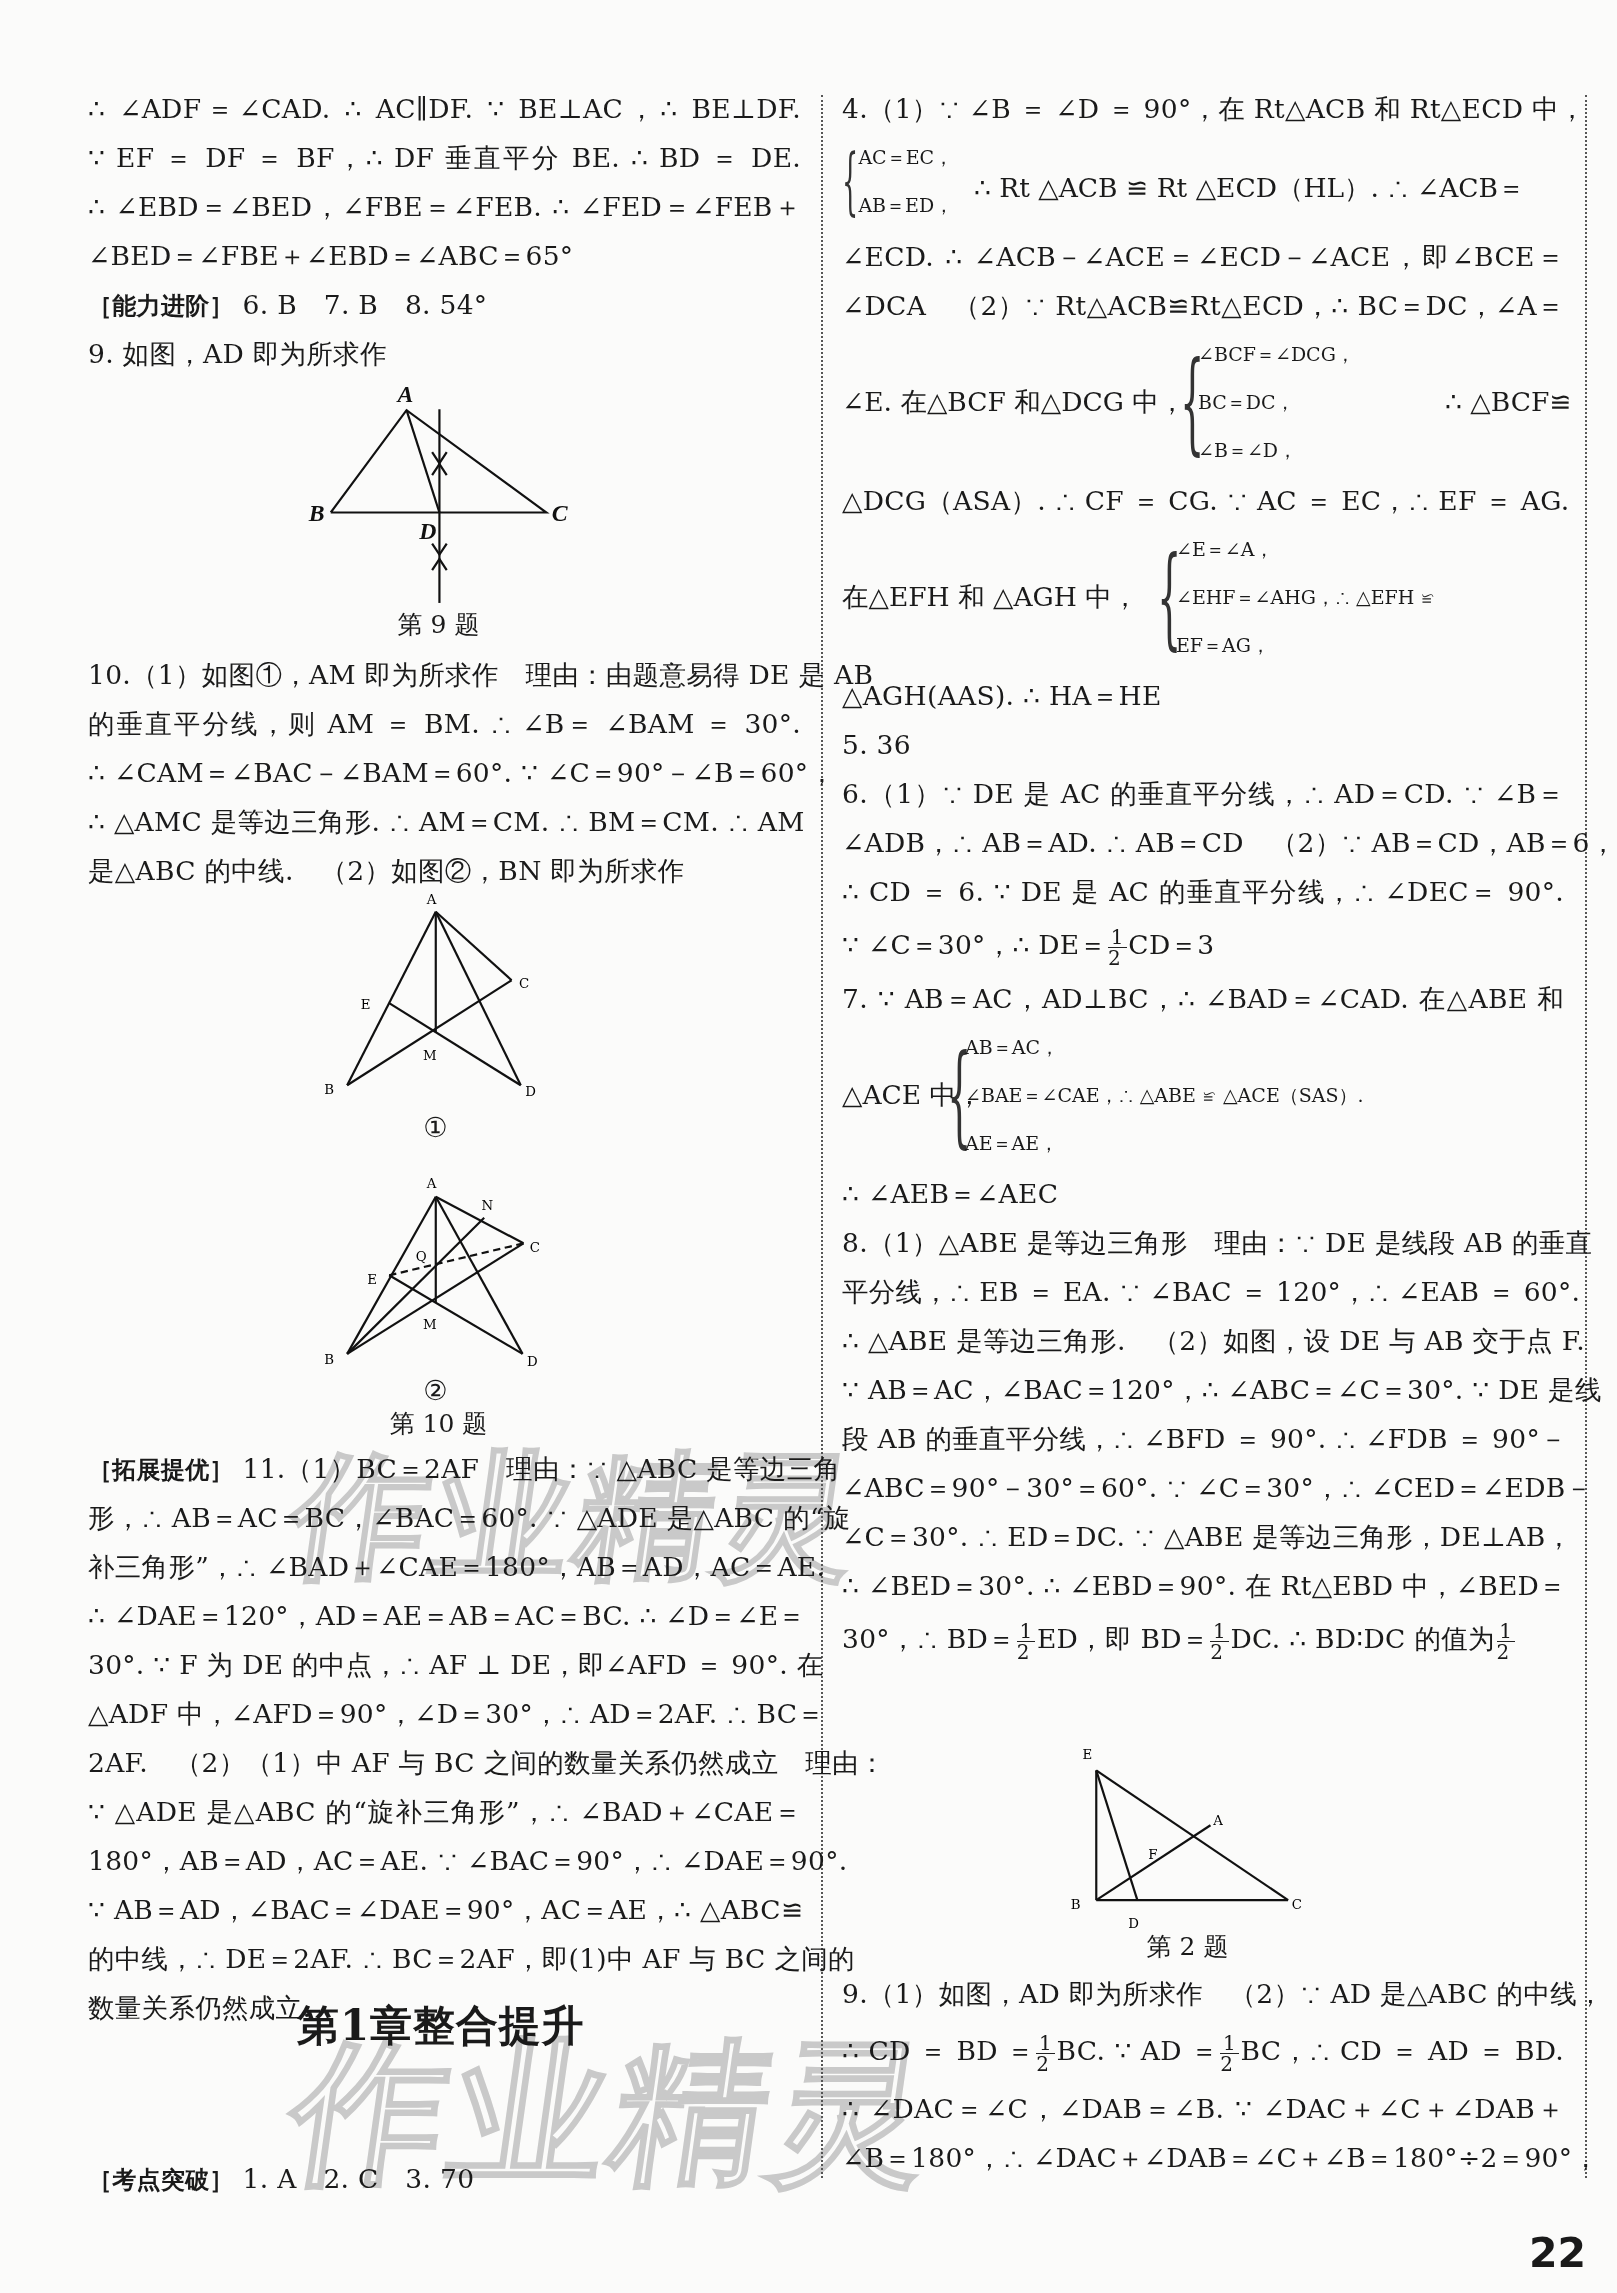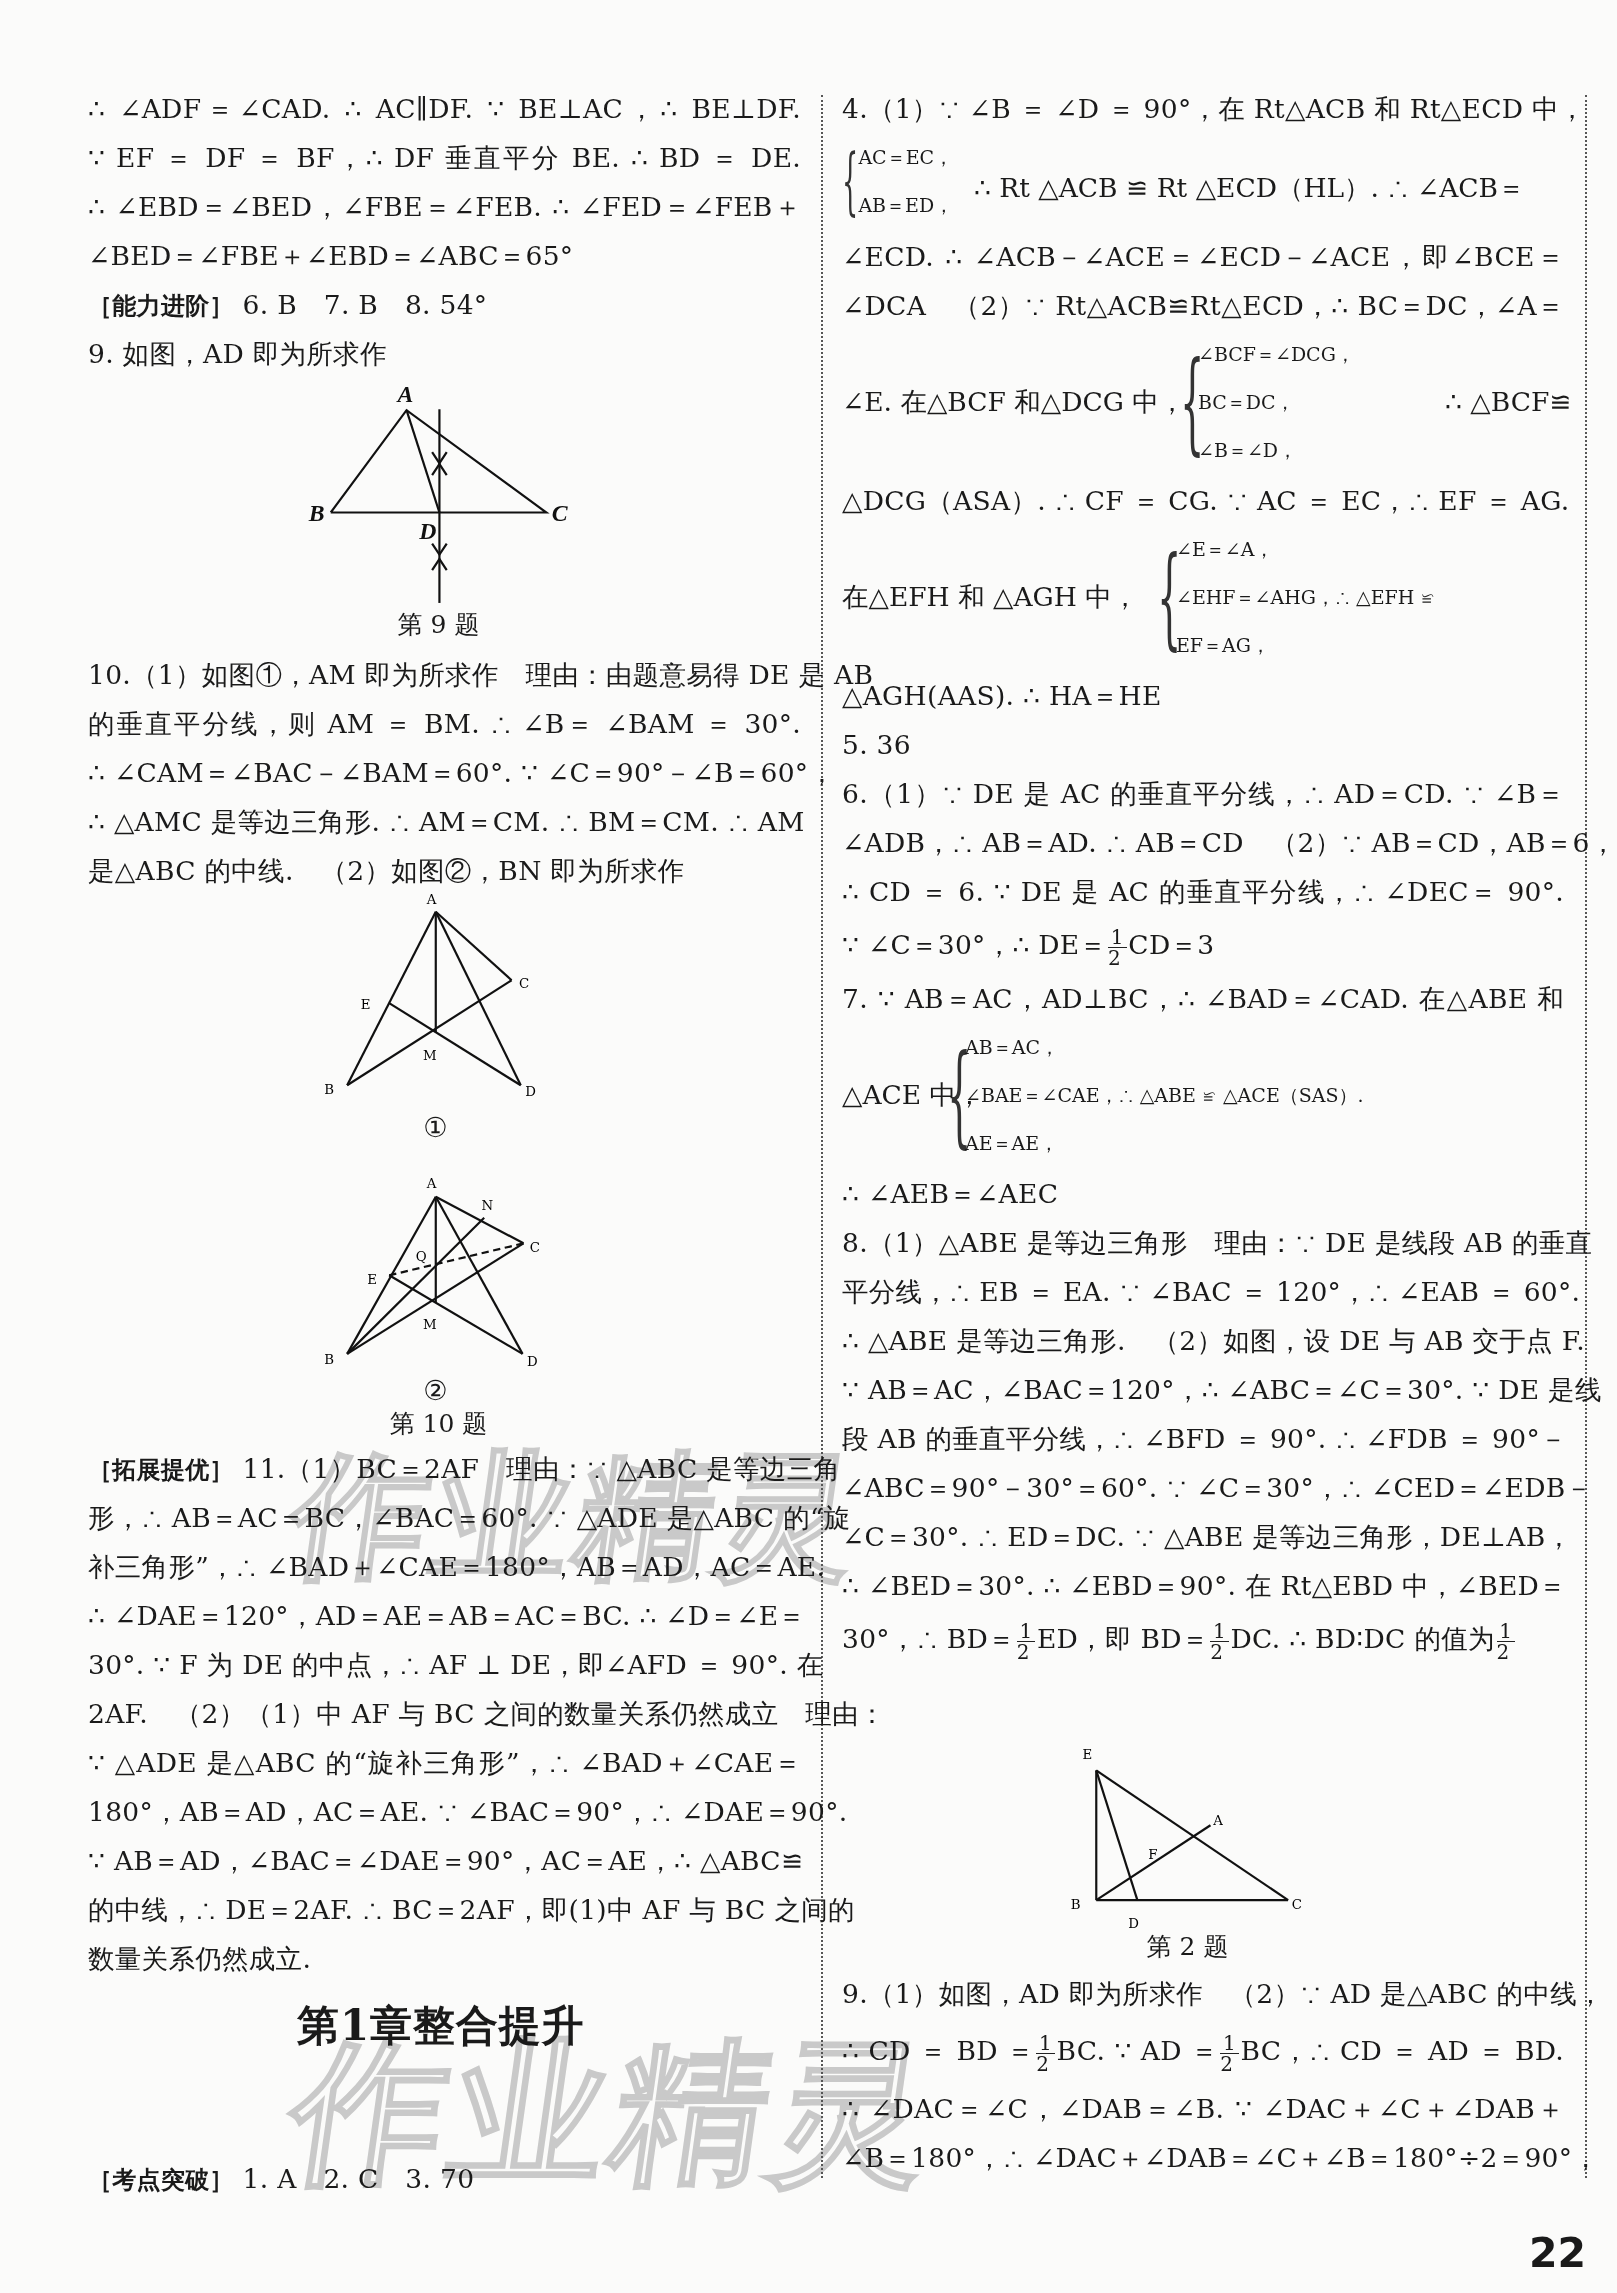--- a/index.html
+++ b/index.html
@@ -149,20 +149,21 @@
 
 <div class="col col-left" style="top:1444px;">
   <div class="line">
     <span class="tag">［拓展提优］</span>
     <span>11.（1）BC＝2AF　理由：∵ △ABC 是等边三角</span>
   </div>
   <div class="line">形，∴ AB＝AC＝BC，∠BAC＝60°. ∵ △ADE 是△ABC 的“旋</div>
   <div class="line">补三角形”，∴ ∠BAD＋∠CAE＝180°，AB＝AD，AC＝AE.</div>
   <div class="line">∴ ∠DAE＝120°，AD＝AE＝AB＝AC＝BC. ∴ ∠D＝∠E＝</div>
   <div class="line">30°. ∵ F 为 DE 的中点，∴ AF ⊥ DE，即∠AFD ＝ 90°. 在</div>
+  <div class="line">△ADF 中，∠AFD＝90°，∠D＝30°，∴ AD＝2AF. ∴ BC＝</div>
   <div class="line">2AF.　（2）（1）中 AF 与 BC 之间的数量关系仍然成立　理由：</div>
   <div class="line">∵ △ADE 是△ABC 的“旋补三角形”，∴ ∠BAD＋∠CAE＝</div>
   <div class="line">180°，AB＝AD，AC＝AE. ∵ ∠BAC＝90°，∴ ∠DAE＝90°.</div>
   <div class="line">∵ AB＝AD，∠BAC＝∠DAE＝90°，AC＝AE，∴ △ABC≌</div>
   <div class="line">的中线，∴ DE＝2AF. ∴ BC＝2AF，即(1)中 AF 与 BC 之间的</div>
   <div class="line short">数量关系仍然成立.</div>
 </div>
 
 <div class="chapter-title">第1章整合提升</div>
 

